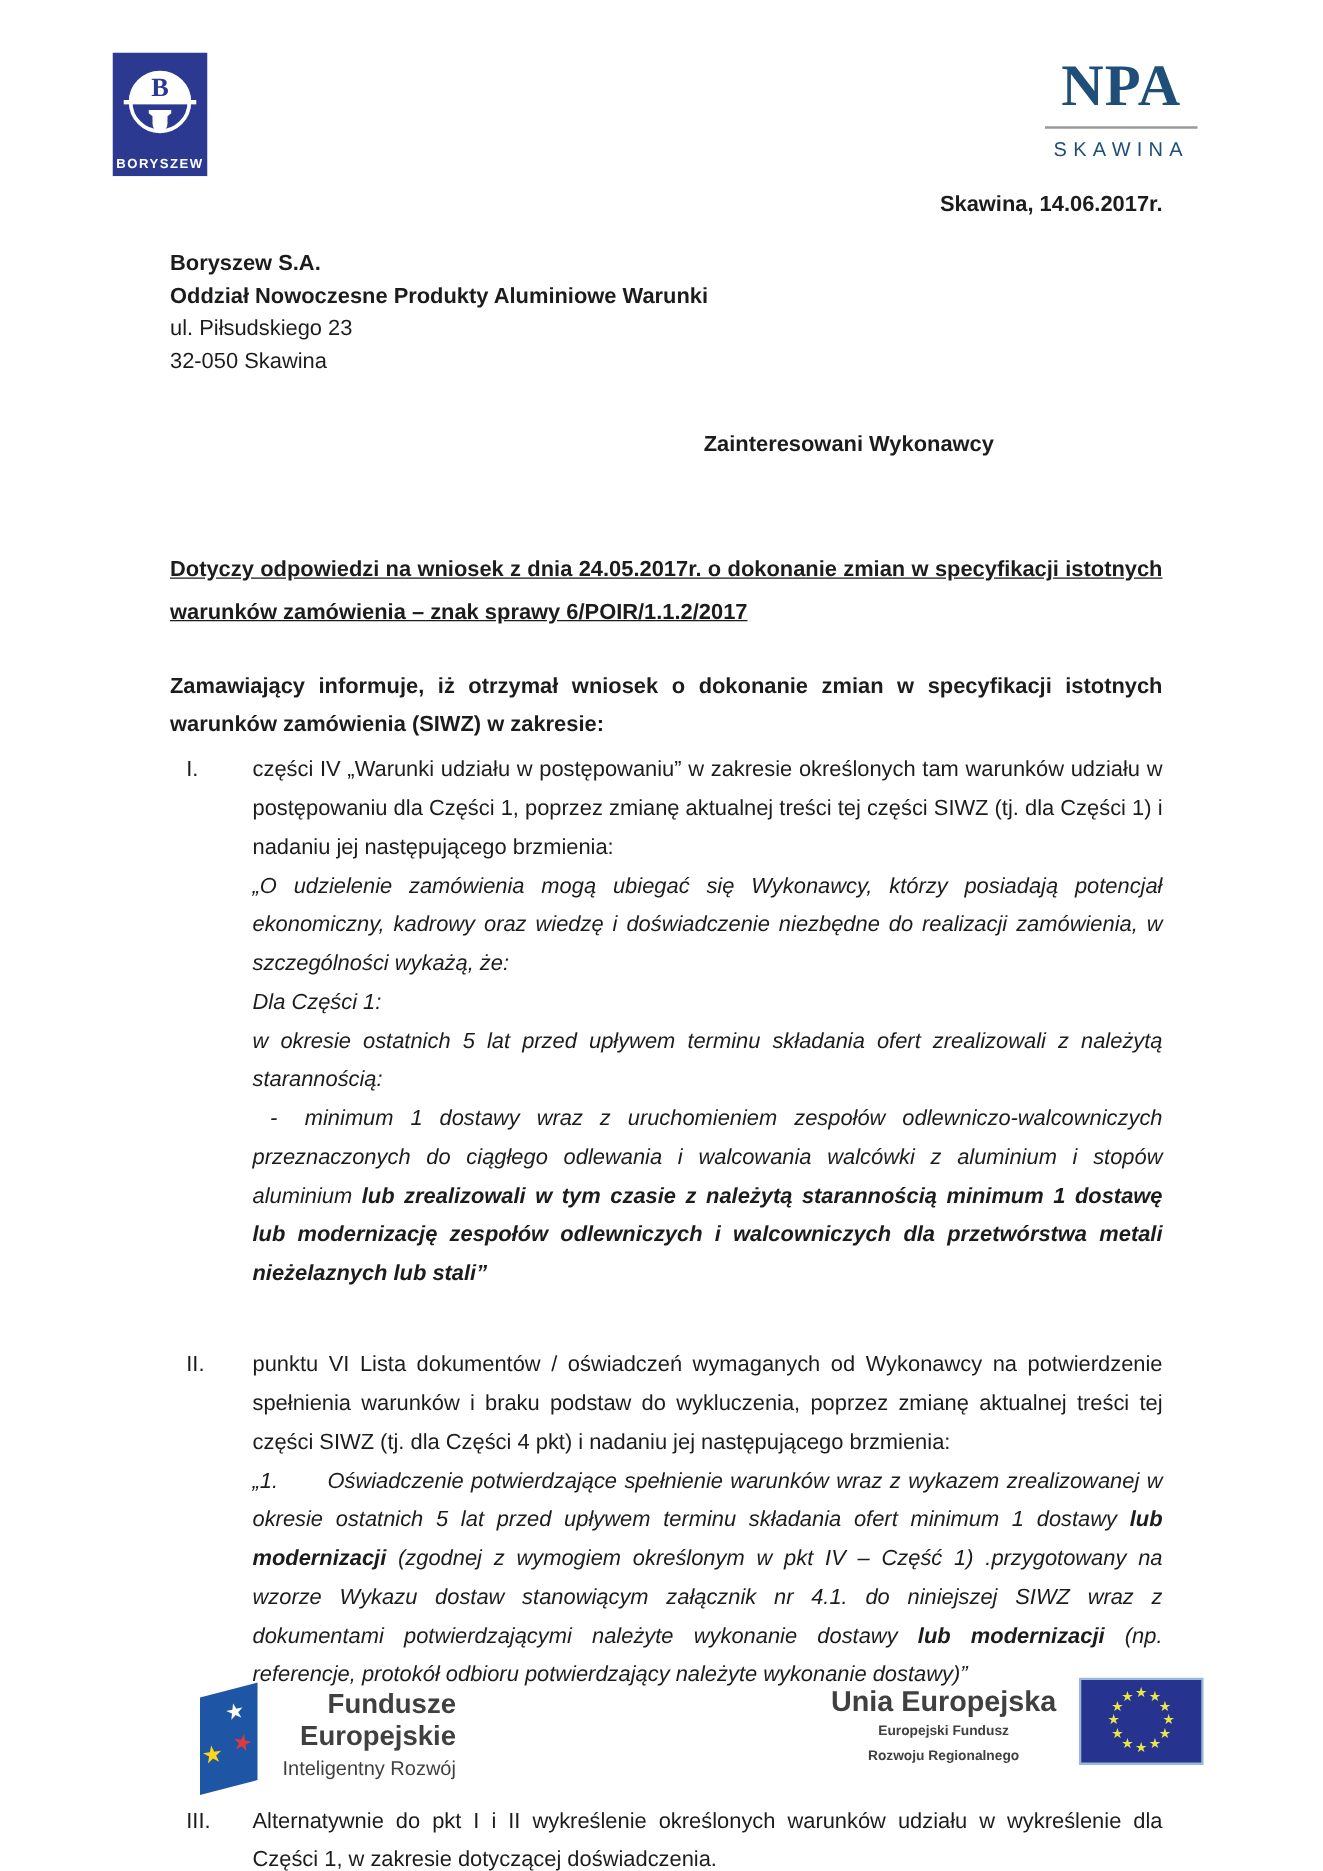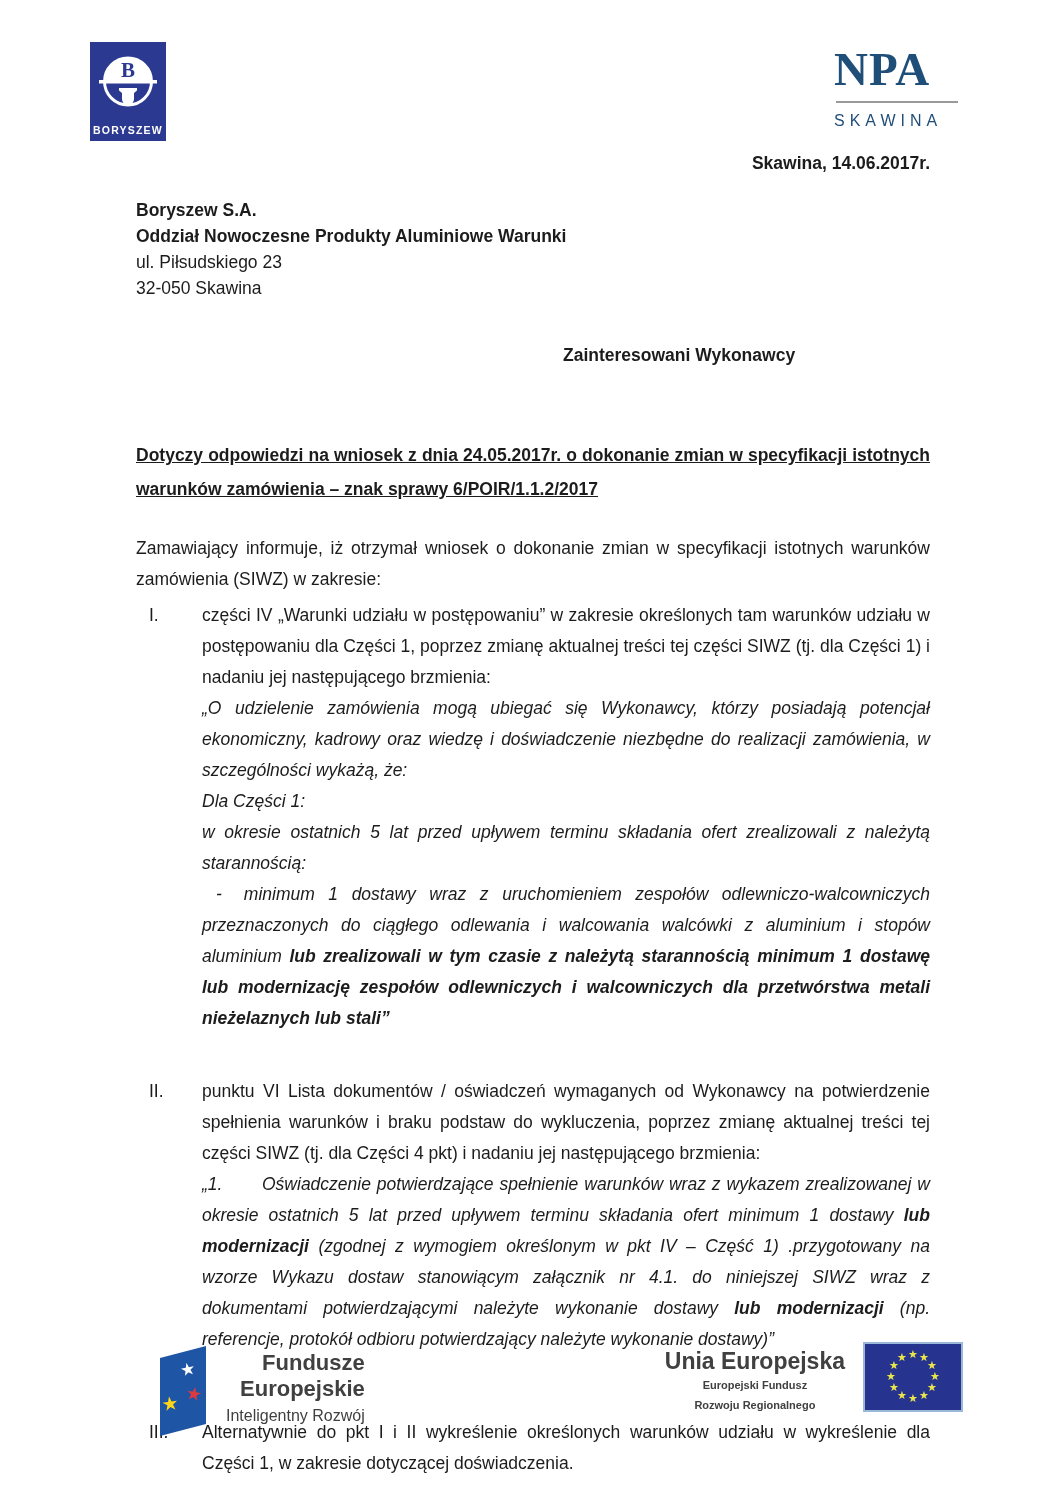--- a/index.html
+++ b/index.html
@@ -16,21 +16,21 @@
     --eu-star-yellow:#e9e54b;
     --footer-text:#404041;
   }
   html,body{margin:0;padding:0;background:#fff;}
   .page{
     position:relative;width:1058px;height:1497px;background:#ffffff;
     font-family:"Liberation Sans",sans-serif;color:var(--text);overflow:hidden;
   }
   
   .boryszew{position:absolute;left:90px;top:42px;width:76px;height:99px;}
-  .npa{position:absolute;left:834px;top:46px;width:126px;text-align:left;}
+  .npa{position:absolute;left:834px;top:46px;width:126px;text-align:center;}
   .npa-word{
     font-family:"Liberation Serif",serif;font-weight:bold;font-size:47px;line-height:47px;
     color:var(--npa-navy);letter-spacing:1px;
   }
   .npa-rule{height:2px;background:var(--npa-rule-gray);margin:8px 2px 9px 2px;}
   .npa-sub{font-size:16px;font-weight:normal;letter-spacing:5px;color:var(--npa-navy);}
   .date-line{
     position:absolute;top:153px;right:128px;font-size:17.5px;font-weight:bold;
   }
   
@@ -38,28 +38,28 @@
   .sender .bold{font-weight:bold;}
   
   .addressee{position:absolute;left:563px;top:345px;font-size:17.5px;font-weight:bold;}
   
   .subject{
     position:absolute;left:136px;top:438px;width:794px;font-size:17.5px;font-weight:bold;
     line-height:34px;text-align:justify;text-decoration:underline;
   }
   
   .intro{
-    position:absolute;left:136px;top:533px;width:794px;font-size:17.5px;font-weight:normal;
+    position:absolute;left:136px;top:533px;width:794px;font-size:17.5px;font-weight:bold;
     line-height:31px;text-align:justify;
   }
   
   .list{position:absolute;left:136px;top:600px;width:794px;font-size:17.5px;line-height:31px;}
   .item{display:flex;}
   .item-1{margin-bottom:42px;}
-  .item-2{margin-bottom:62px;}
+  .item-2{margin-bottom:86px;}
   .num{flex:none;width:66px;box-sizing:border-box;padding-left:13px;}
   .itxt{flex:1;text-align:justify;}
   .itxt p{margin:0;}
   .quote{font-style:italic;}
   .quote .qbold{font-weight:bold;}
   .dash{margin-left:14px;margin-right:22px;}
   .qnum{display:inline-block;width:60px;font-style:italic;}
   
   .fe-logo{position:absolute;left:148px;top:1342px;display:flex;color:var(--footer-text);}
   .fe-text{margin-left:14px;padding-top:8px;}

